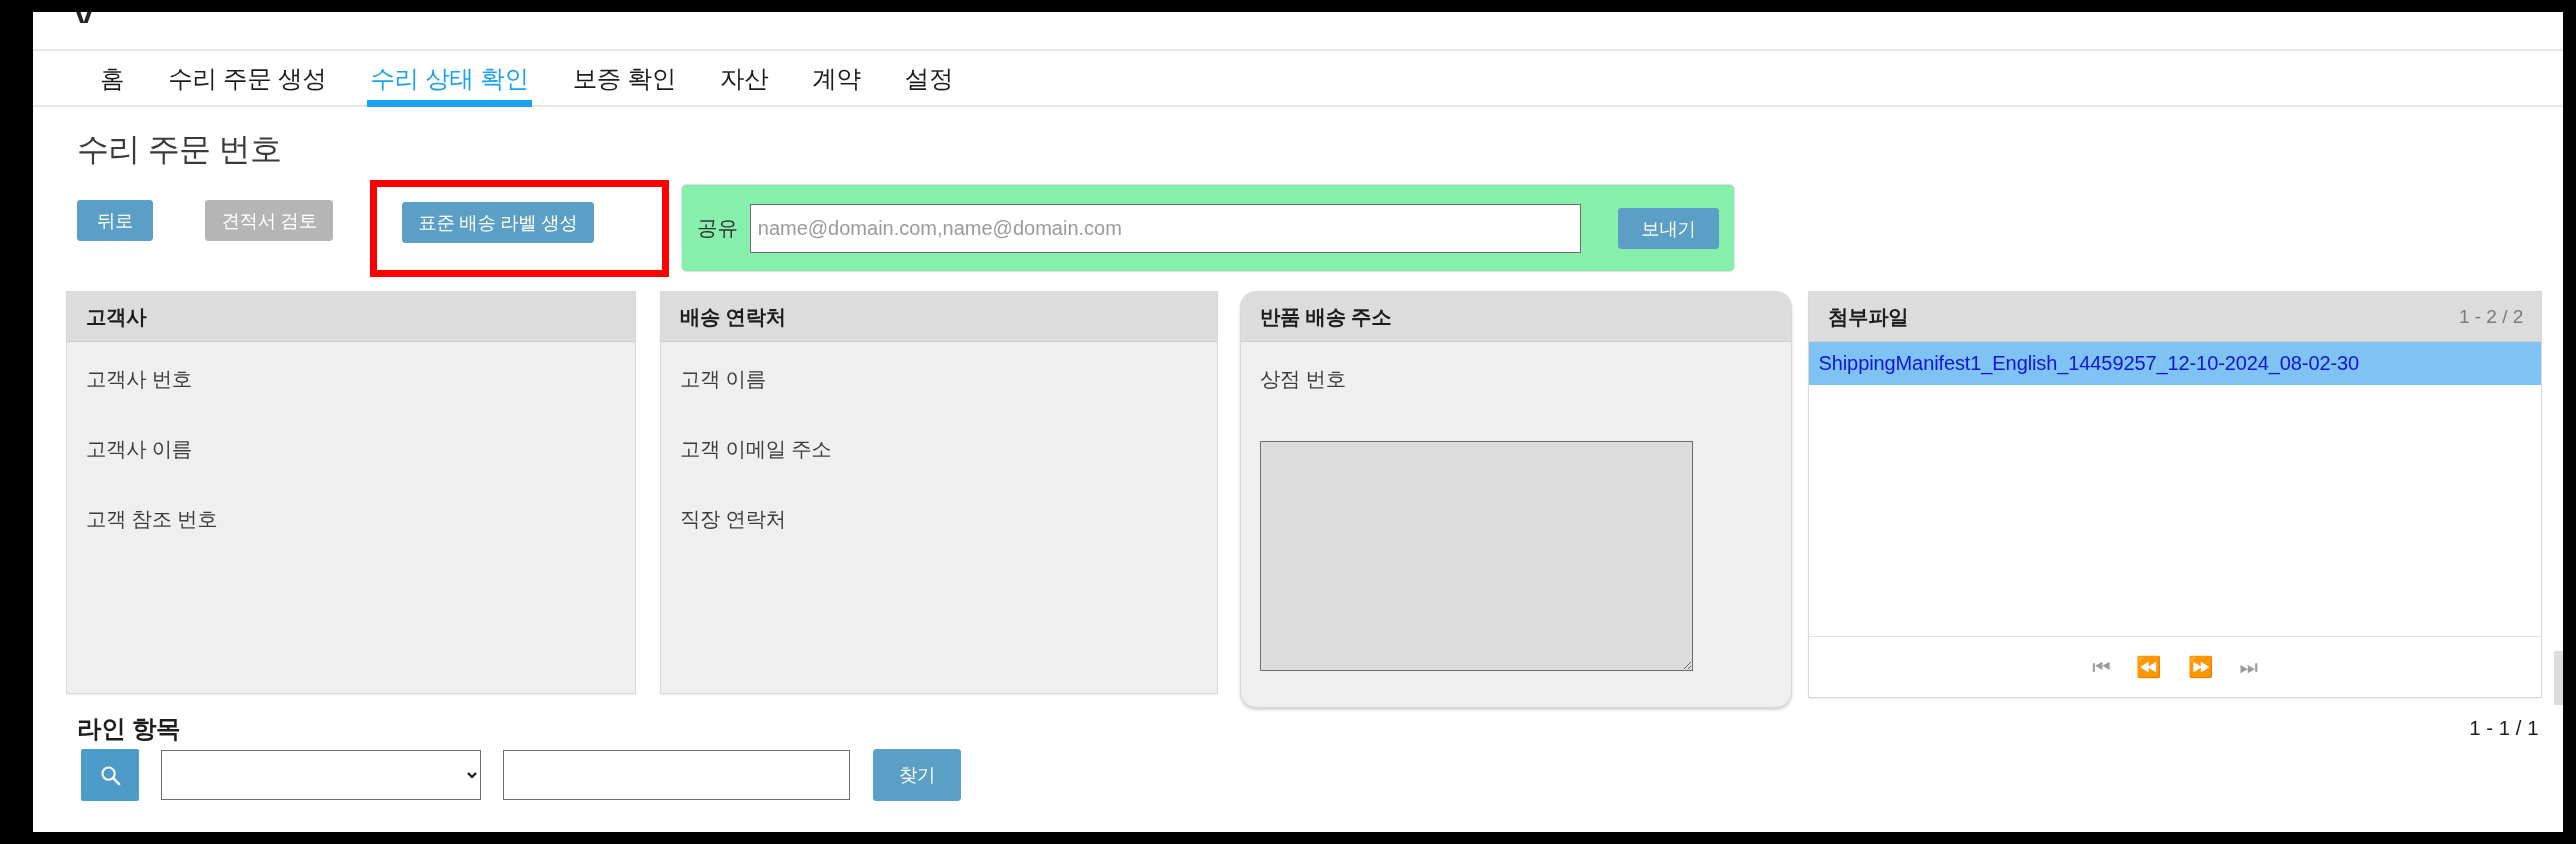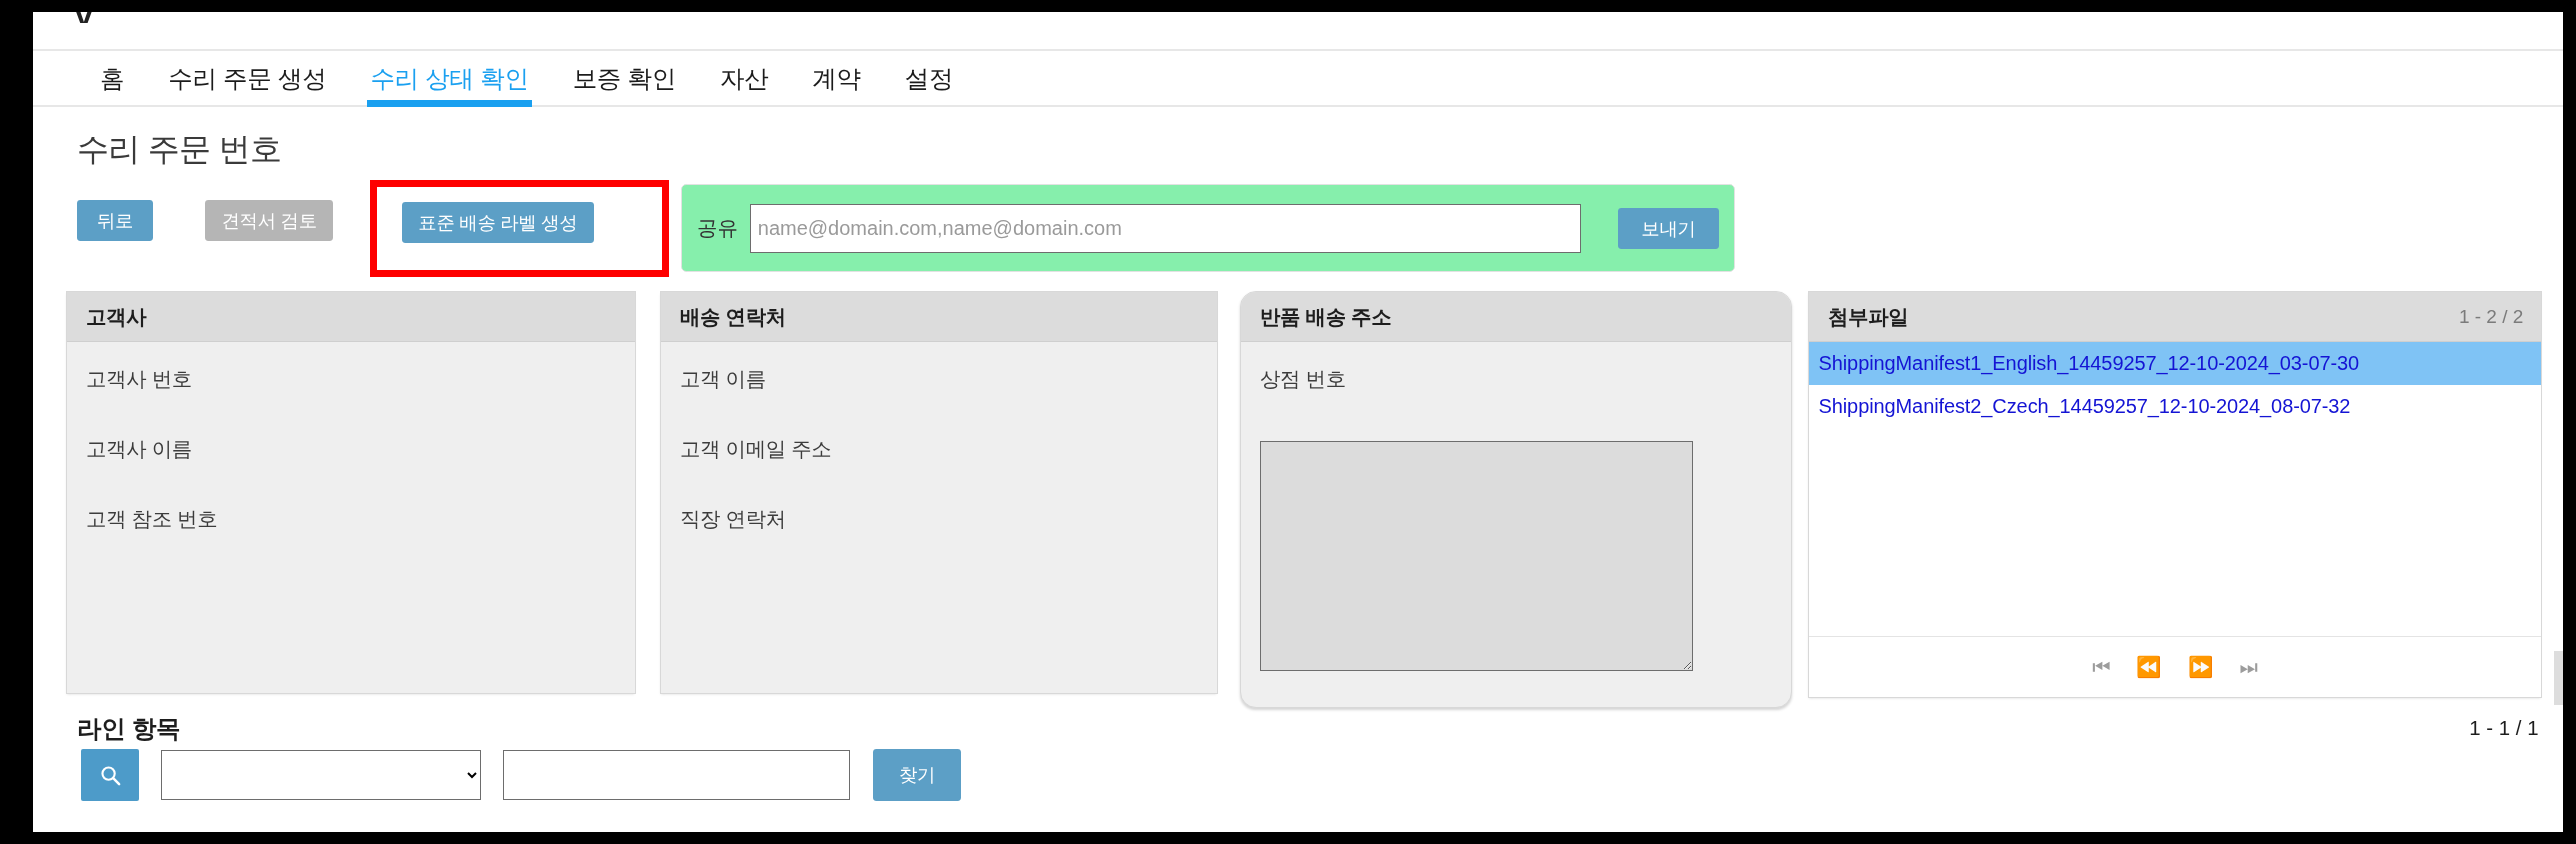--- a/index.html
+++ b/index.html
@@ -430,22 +430,21 @@
         </div>
       </div>
     </section>
 
     <section class="panel panel-4">
       <header class="panel-head">
         <span class="panel-title">첨부파일</span>
         <span class="panel-count">1 - 2 / 2</span>
       </header>
       <div class="att-list">
-        <div class="att-item selected">ShippingManifest1_English_14459257_12-10-2024_03-07-30</div>
-        <div class="att-item">ShippingManifest2_Czech_14459257_12-10-2024_08-07-32</div>
+        <div class="att-item selected">ShippingManifest1_English_14459257_12-10-2024_08-02-30</div>
       </div>
       <div class="att-pager">
         <span class="pg-icon">⏮</span>
         <span class="pg-icon">⏪</span>
         <span class="pg-icon">⏩</span>
         <span class="pg-icon">⏭</span>
       </div>
     </section>
 
   </div>

